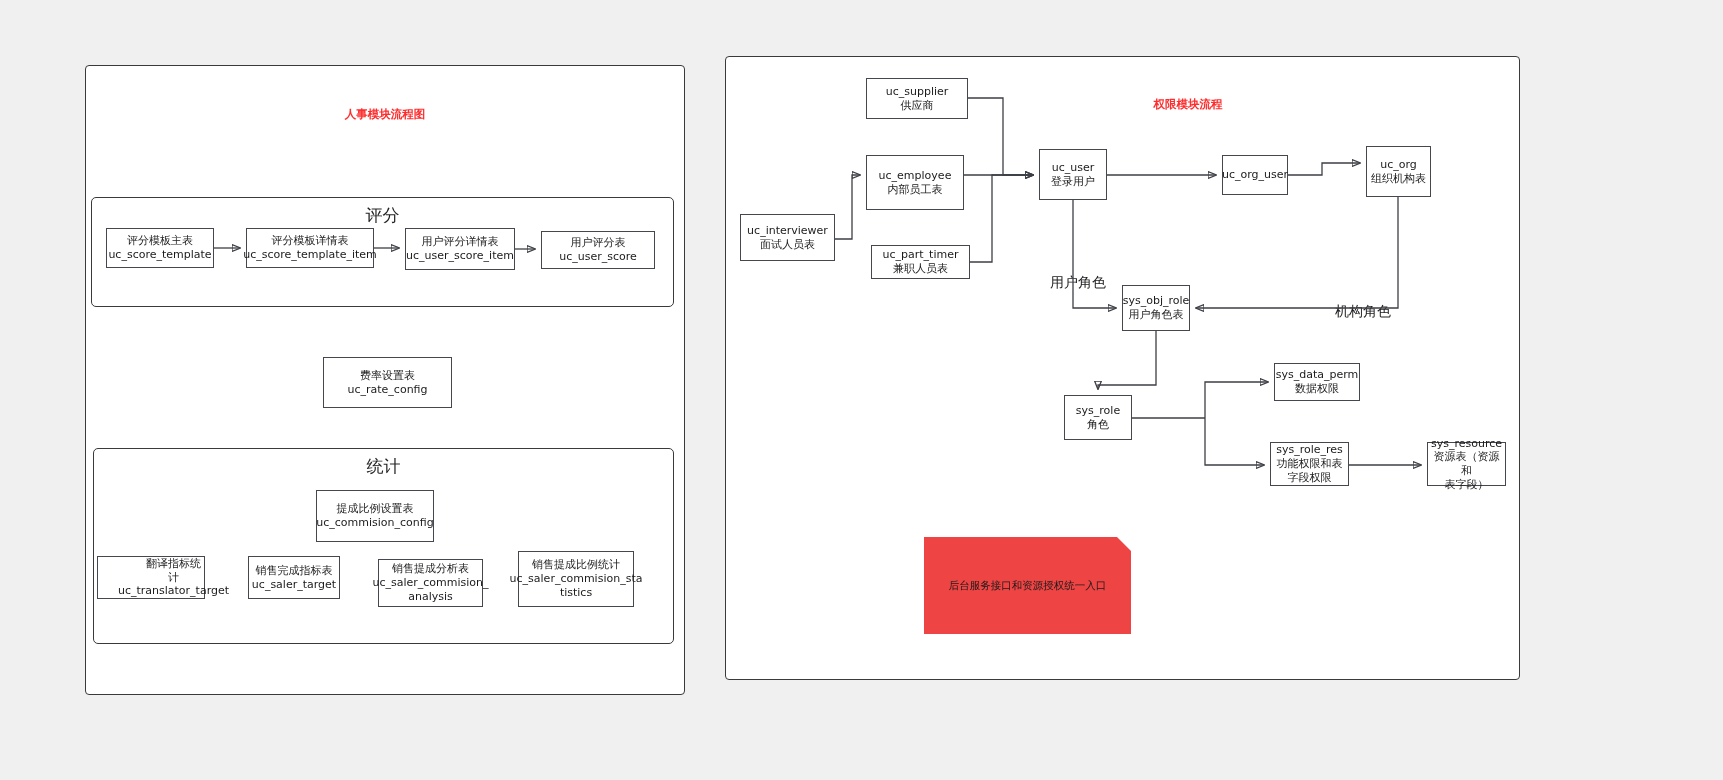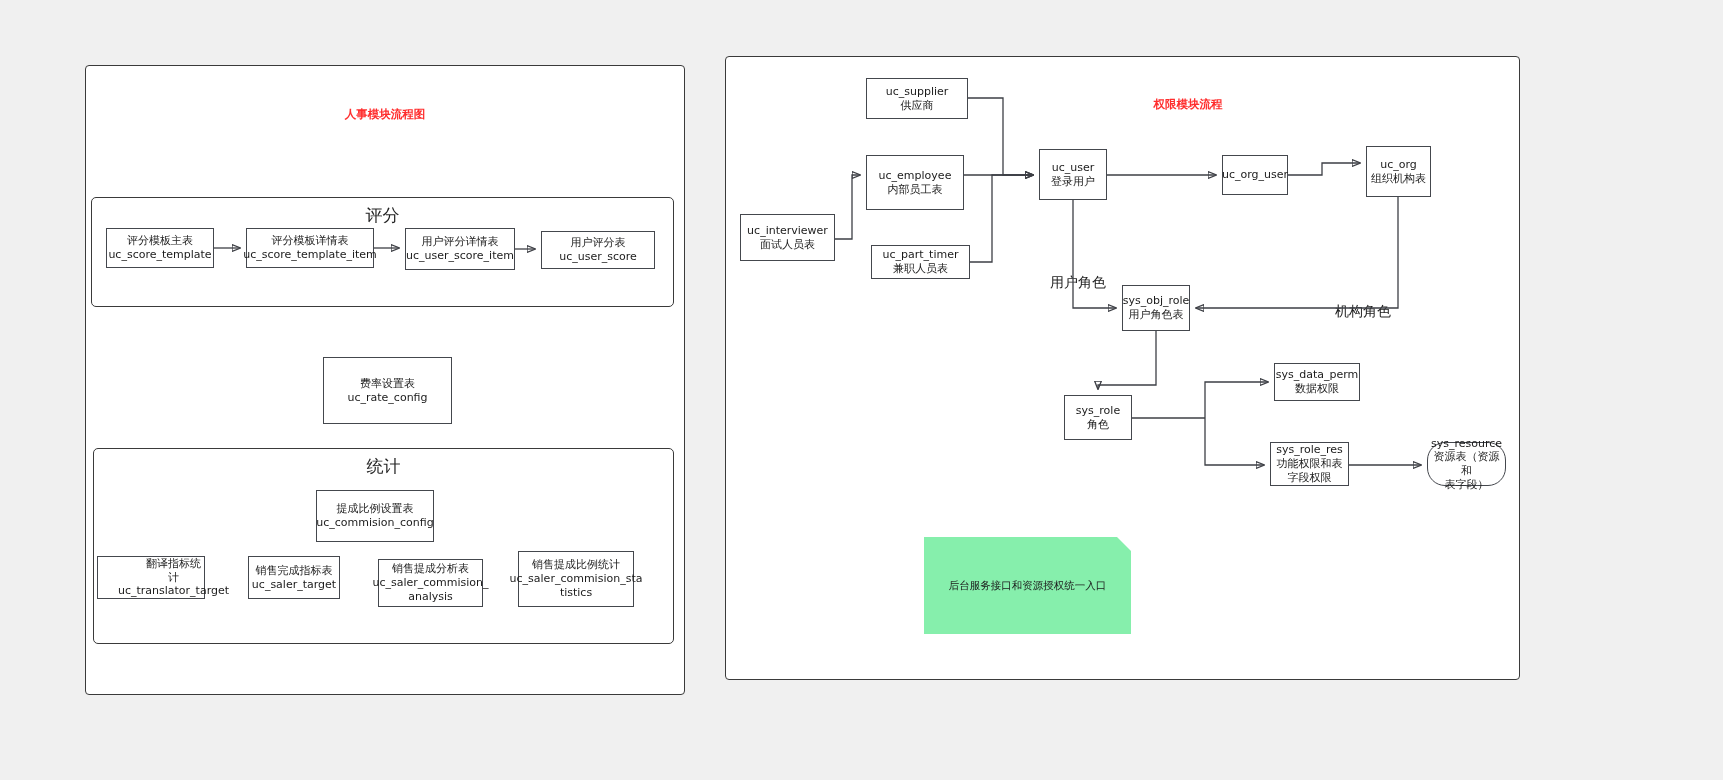--- a/index.html
+++ b/index.html
@@ -66,21 +66,21 @@
     white-space: pre-line;
   }
   .edge-label {
     position: absolute;
     font-size: 14px;
     color: #1b1b1b;
     white-space: nowrap;
   }
   .sticky {
     position: absolute;
-    background: #86efac;
+    background: #ef4444;
     box-sizing: border-box;
     display: flex;
     align-items: center;
     justify-content: center;
     text-align: center;
     font-size: 10.5px;
     color: #1b1b1b;
     padding: 6px;
     clip-path: polygon(0 0, calc(100% - 14px) 0, 100% 14px, 100% 100%, 0 100%);
   }
@@ -125,21 +125,21 @@
   <div class="node" style="left:405px; top:228px; width:110px; height:42px;">
     <span class="l1">用户评分详情表</span>
     <span class="l2">uc_user_score_item</span>
   </div>
 
   <div class="node" style="left:541px; top:231px; width:114px; height:38px;">
     <span class="l1">用户评分表</span>
     <span class="l2">uc_user_score</span>
   </div>
 
-  <div class="node" style="left:323px; top:357px; width:129px; height:67px;">
+  <div class="node" style="left:323px; top:357px; width:129px; height:51px;">
     <span class="l1">费率设置表</span>
     <span class="l2">uc_rate_config</span>
   </div>
 
   <div class="group-box" style="left:93px; top:448px; width:581px; height:196px;">
     <div class="group-title">统计</div>
   </div>
 
   <div class="node" style="left:316px; top:490px; width:118px; height:52px;">
     <span class="l1">提成比例设置表</span>
@@ -221,21 +221,21 @@
     <span class="l1">sys_data_perm</span>
     <span class="l2">数据权限</span>
   </div>
 
   <div class="node" style="left:1270px; top:442px; width:79px; height:44px;">
     <span class="l1">sys_role_res</span>
     <span class="l2">功能权限和表
 字段权限</span>
   </div>
 
-  <div class="node" style="left:1427px; top:442px; width:79px; height:44px;border-radius:18px;">
+  <div class="node" style="left:1427px; top:442px; width:79px; height:44px;">
     <span class="l1">sys_resource</span>
     <span class="l2">资源表（资源和
 表字段）</span>
   </div>
 
   <div class="edge-label" style="left:1050px; top:274px;">用户角色</div>
 
   <div class="edge-label" style="left:1335px; top:303px;">机构角色</div>
 
   <div class="sticky" style="left:924px; top:537px; width:207px; height:97px;">后台服务接口和资源授权统一入口</div>

